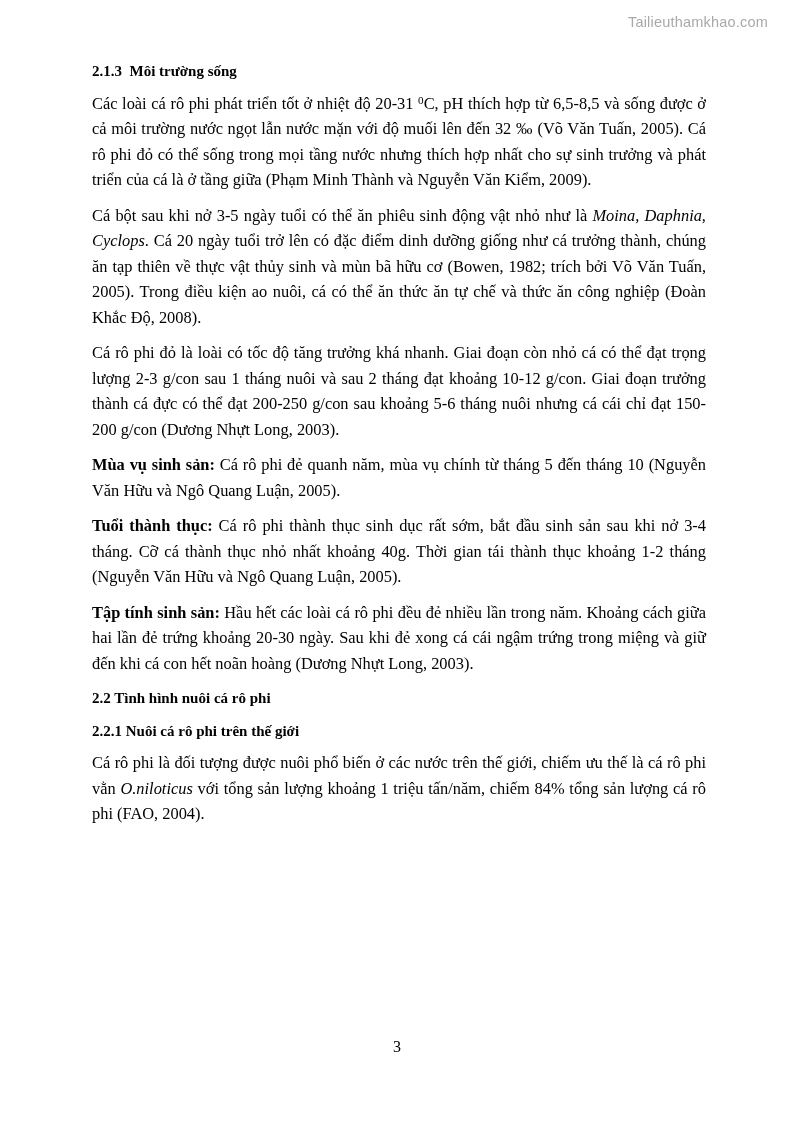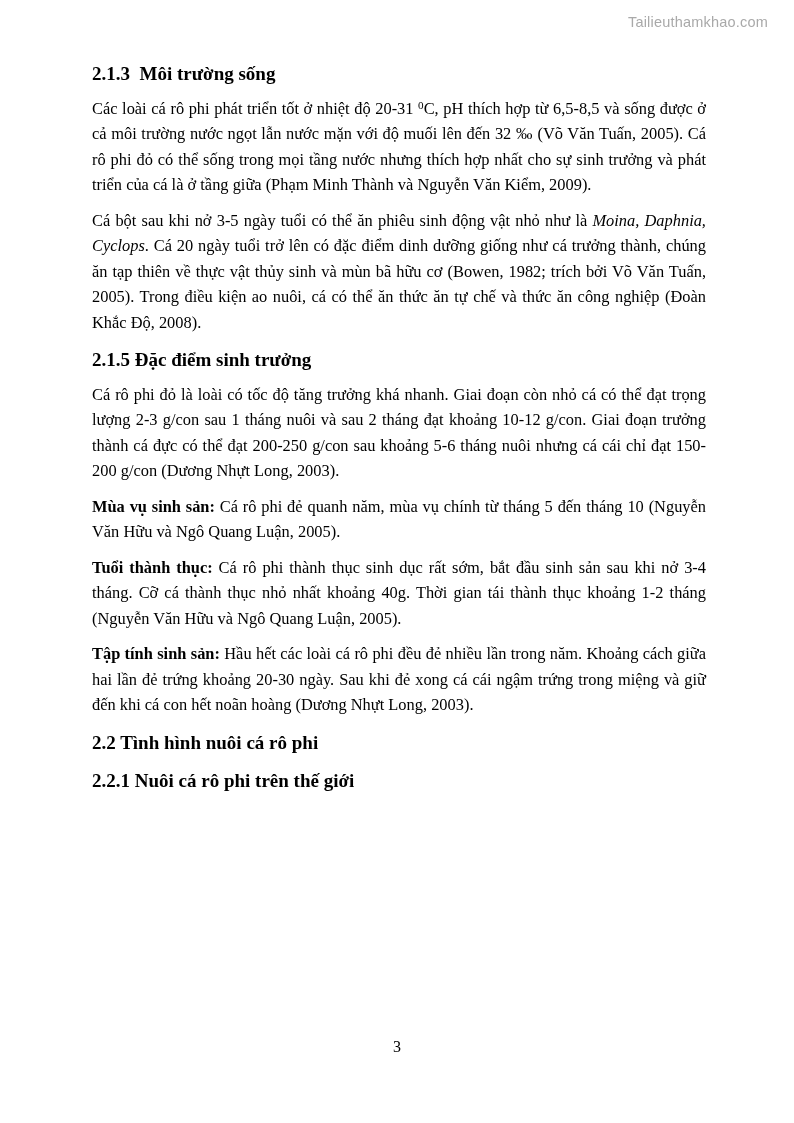--- a/index.html
+++ b/index.html
@@ -27,21 +27,21 @@
     letter-spacing: 0.2px;
     white-space: nowrap;
   }
   .content {
     position: absolute;
     left: 92px;
     top: 62px;
     width: 614px;
   }
   h2.heading {
-    font-size: 19px;
+    font-size: 15px;
     font-weight: bold;
     margin: 0 0 9px 0;
     line-height: 1.30;
     white-space: pre;
   }
   .heading.spaced-top {
     margin-top: 13px;
   }
   p.para {
     font-size: 16.4px;
@@ -74,24 +74,24 @@
 <body>
 
 <div class="page">
 
   <div class="watermark">Tailieuthamkhao.com</div>
 
   <div class="content">
       <h2 class="heading">2.1.3  Môi trường sống</h2>
       <p class="para"><span>Các loài cá rô phi phát triển tốt ở nhiệt độ 20-31 </span><sup class="deg">0</sup><span>C, pH thích hợp từ 6,5-8,5 và sống được ở cả môi trường nước ngọt lẫn nước mặn với độ muối lên đến 32 ‰ (Võ Văn Tuấn, 2005). Cá rô phi đỏ có thể sống trong mọi tầng nước nhưng thích hợp nhất cho sự sinh trưởng và phát triển của cá là ở tầng giữa (Phạm Minh Thành và Nguyễn Văn Kiểm, 2009).</span></p>
       <p class="para"><span>Cá bột sau khi nở 3-5 ngày tuổi có thể ăn phiêu sinh động vật nhỏ như là </span><span class="ital">Moina, Daphnia, Cyclops</span><span>. Cá 20 ngày tuổi trở lên có đặc điểm dinh dưỡng giống như cá trưởng thành, chúng ăn tạp thiên về thực vật thủy sinh và mùn bã hữu cơ (Bowen, 1982; trích bởi Võ Văn Tuấn, 2005). Trong điều kiện ao nuôi, cá có thể ăn thức ăn tự chế và thức ăn công nghiệp (Đoàn Khắc Độ, 2008).</span></p>
-      <h2 class="heading spaced-top">2.1.5 Đặc điểm sinh trưởng</h2>
       <p class="para"><span>Cá rô phi đỏ là loài có tốc độ tăng trưởng khá nhanh. Giai đoạn còn nhỏ cá có thể đạt trọng lượng 2-3 g/con sau 1 tháng nuôi và sau 2 tháng đạt khoảng 10-12 g/con. Giai đoạn trưởng thành cá đực có thể đạt 200-250 g/con sau khoảng 5-6 tháng nuôi nhưng cá cái chỉ đạt 150-200 g/con (Dương Nhựt Long, 2003).</span></p>
       <p class="para"><span class="lead">Mùa vụ sinh sản:</span><span> Cá rô phi đẻ quanh năm, mùa vụ chính từ tháng 5 đến tháng 10 (Nguyễn Văn Hữu và Ngô Quang Luận, 2005).</span></p>
       <p class="para"><span class="lead">Tuổi thành thục:</span><span> Cá rô phi thành thục sinh dục rất sớm, bắt đầu sinh sản sau khi nở 3-4 tháng. Cỡ cá thành thục nhỏ nhất khoảng 40g. Thời gian tái thành thục khoảng 1-2 tháng (Nguyễn Văn Hữu và Ngô Quang Luận, 2005).</span></p>
       <p class="para"><span class="lead">Tập tính sinh sản:</span><span> Hầu hết các loài cá rô phi đều đẻ nhiều lần trong năm. Khoảng cách giữa hai lần đẻ trứng khoảng 20-30 ngày. Sau khi đẻ xong cá cái ngậm trứng trong miệng và giữ đến khi cá con hết noãn hoàng (Dương Nhựt Long, 2003).</span></p>
       <h2 class="heading spaced-top">2.2 Tình hình nuôi cá rô phi</h2>
       <h2 class="heading spaced-top">2.2.1 Nuôi cá rô phi trên thế giới</h2>
+      <p class="para"><span>Cá rô phi là đối tượng được nuôi phổ biến ở các nước trên thế giới, chiếm ưu thế là cá rô phi vằn </span><span class="ital">O.niloticus</span><span> với tổng sản lượng khoảng 1 triệu tấn/năm, chiếm 84% tổng sản lượng cá rô phi (FAO, 2004).</span></p>
     </div>
 
   <div class="page-number">3</div>
 
 </div>
 
 </body></html>

